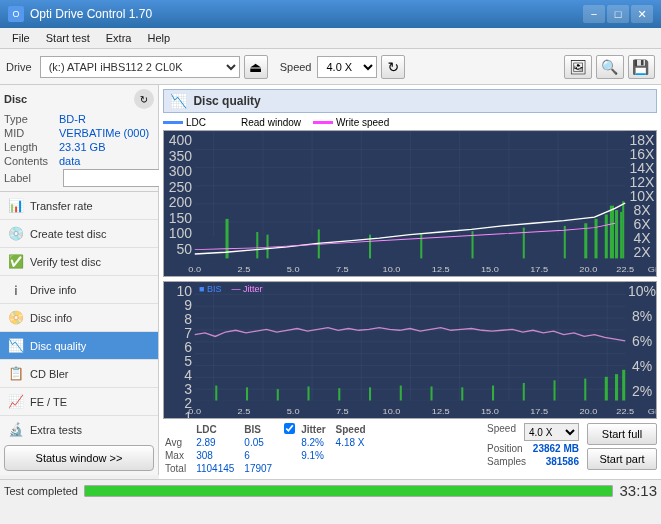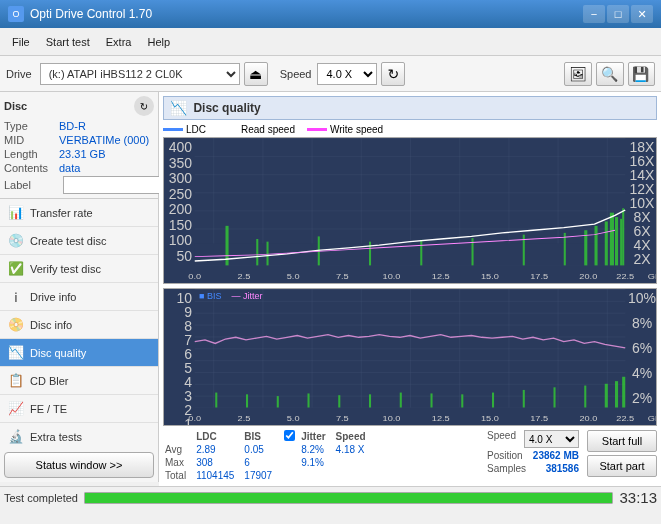--- a/index.html
+++ b/index.html
@@ -16,21 +16,21 @@
       justify-content: space-between;
     }
     .title-bar-left { display: flex; align-items: center; gap: 6px; font-size: 12px; font-weight: 500; }
     .title-bar-icon { width: 16px; height: 16px; background: #5599ee; border-radius: 2px; display: flex; align-items: center; justify-content: center; font-size: 9px; color: white; }
     .title-bar-controls { display: flex; gap: 2px; }
     .title-btn { width: 22px; height: 18px; background: rgba(255,255,255,0.2); border: none; color: white; cursor: pointer; font-size: 11px; display: flex; align-items: center; justify-content: center; border-radius: 2px; }
 
     
     .menu-bar {
       background: #f0f0f0;
-      height: 28px;
+      height: 21px;
       display: flex;
       align-items: center;
       padding: 0 4px;
       border-bottom: 1px solid #ccc;
     }
     .menu-item { padding: 2px 8px; cursor: pointer; font-size: 11px; color: #222; }
 
     
     .toolbar {
       background: #f5f5f5;
@@ -316,21 +316,21 @@
       <span class="chart-title-text">Disc quality</span>
     </div>
 
     <div class="chart-legend">
       <div class="legend-item">
         <span style="display:inline-block;width:20px;height:3px;background:#4488ff;"></span>
         <span>LDC</span>
       </div>
       <div class="legend-item">
         <span style="display:inline-block;width:20px;height:3px;background:#ffffff;"></span>
-        <span>Read speed</span>
+        <span>Read window</span>
       </div>
       <div class="legend-item">
         <span style="display:inline-block;width:20px;height:3px;background:#ff44ff;"></span>
         <span>Write speed</span>
       </div>
     </div>
 
     <div class="chart-upper">
 
       <div class="y-axis">

